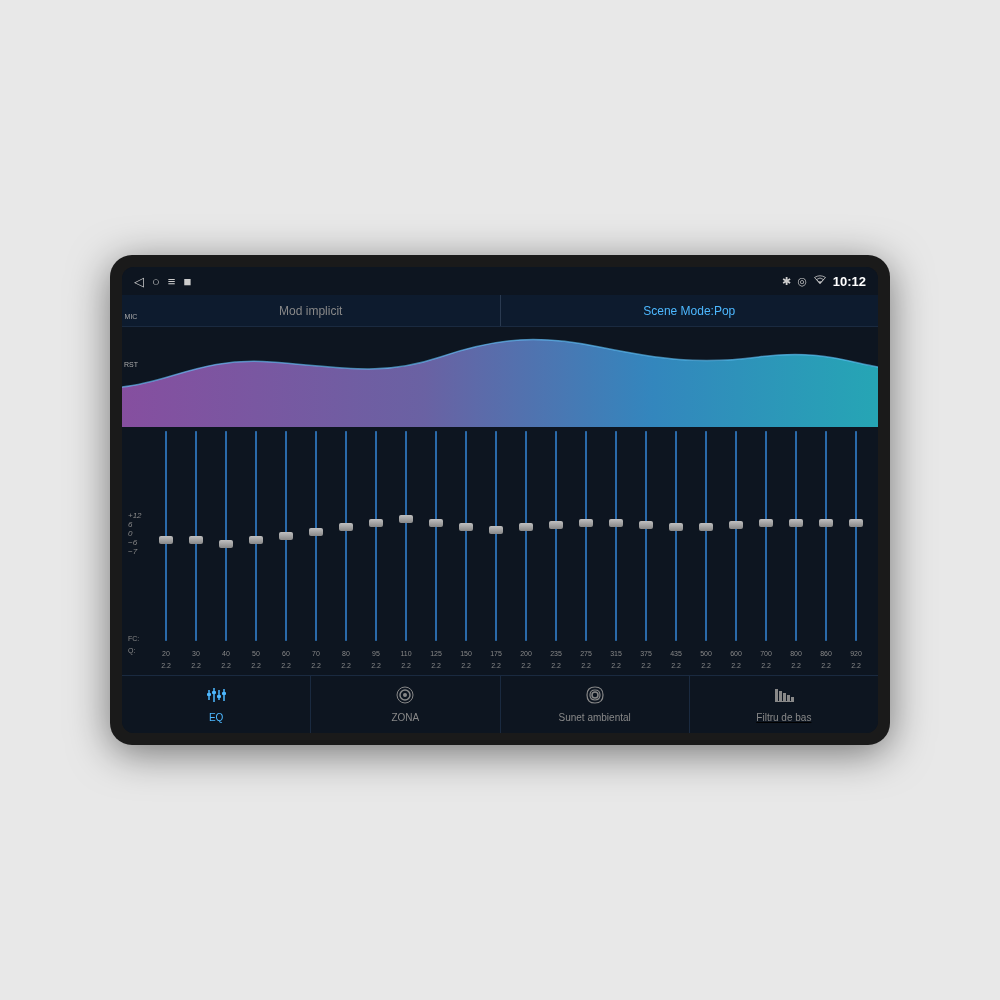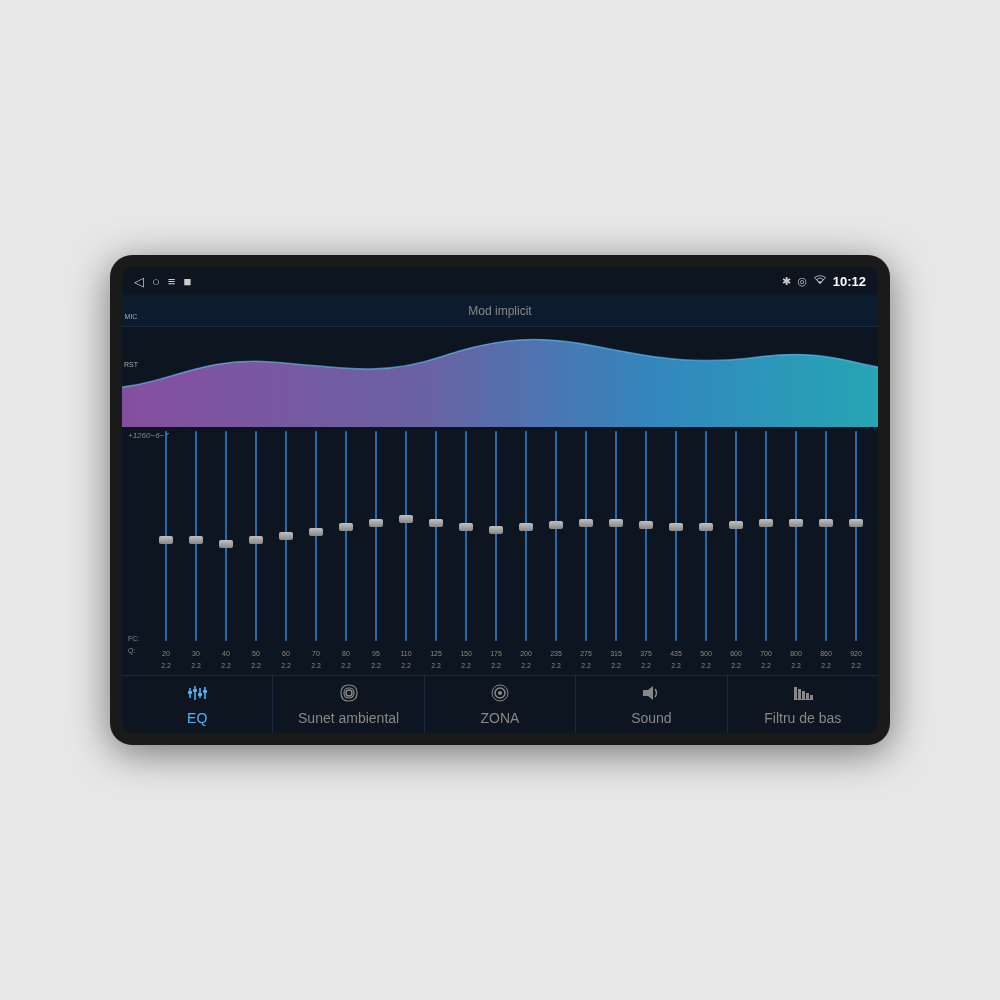--- a/index.html
+++ b/index.html
@@ -150,20 +150,21 @@
       flex-direction: column;
       padding: 4px 8px 0 30px;
     }
 
     .eq-scale {
       position: absolute;
       left: 6px;
       top: 4px;
       bottom: 40px;
       display: flex;
+      flex-direction: column;
       justify-content: center;
       color: #888;
       font-size: 8px;
       font-style: italic;
     }
 
     .sliders-container {
       display: flex;
       align-items: flex-end;
       gap: 2px;
@@ -270,33 +271,34 @@
       align-items: center;
       justify-content: center;
       gap: 3px;
       cursor: pointer;
       height: 100%;
       border-right: 1px solid #1a2a40;
     }
 
     .nav-tab:last-child {
       border-right: none;
+      text-decoration: underline;
     }
 
     .nav-tab .tab-icon {
       font-size: 18px;
       color: #888;
     }
 
     .nav-tab.active .tab-icon {
       color: #4db8ff;
     }
 
     .nav-tab .tab-label {
-      font-size: 14px;
+      font-size: 10px;
       color: #888;
     }
 
     .nav-tab.active .tab-label {
       color: #4db8ff;
     }
 
     
     .wave-svg {
       width: 100%;
@@ -333,20 +335,23 @@
             <path d="M7 8.5 L12.5 2.5 Q7 -1 1.5 2.5 Z" fill="none" stroke="#ccc" stroke-width="0.8"></path>
           </svg>
         </span>
         <span class="time">10:12</span>
       </div>
     </div>
 
     <div class="mode-bar">
       <div class="mode-item">
         <span>Mod implicit</span>
+      </div>
+      <div class="mode-item active">
+        <span>Scene Mode:Pop</span>
       </div>
     </div>
 
     <div class="eq-viz">
       <svg class="wave-svg" viewBox="0 0 760 100" preserveAspectRatio="none">
         <defs>
           <linearGradient id="waveGrad" x1="0" y1="0" x2="1" y2="0">
             <stop offset="0%" stop-color="#9b59b6"></stop>
             <stop offset="40%" stop-color="#7a6fba"></stop>
             <stop offset="70%" stop-color="#3a9ad9"></stop>
@@ -590,48 +595,39 @@
             <line x1="19" y1="3" x2="19" y2="15" stroke="#4db8ff" stroke-width="1.5"></line>
             <rect x="17" y="6" width="4" height="3" rx="1" fill="#4db8ff"></rect>
           </svg>
         </span>
         <span class="tab-label">EQ</span>
       </div>
 
       <div class="nav-tab">
         <span class="tab-icon">
           <svg width="22" height="18" viewBox="0 0 22 18" fill="none">
+            <circle cx="11" cy="9" r="2" fill="#888"></circle>
+            <circle cx="11" cy="9" r="5" stroke="#888" stroke-width="1.5" fill="none"></circle>
+            <circle cx="11" cy="9" r="8" stroke="#888" stroke-width="1" fill="none"></circle>
+          </svg>
+        </span>
+        <span class="tab-label">ZONA</span>
+      </div>
+
+      <div class="nav-tab">
+        <span class="tab-icon">
+          <svg width="22" height="18" viewBox="0 0 22 18" fill="none">
             <circle cx="11" cy="9" r="3" stroke="#888" stroke-width="1.5"></circle>
             <path d="M6 9 Q6 4 11 4 Q16 4 16 9 Q16 14 11 14 Q6 14 6 9" fill="none" stroke="#888" stroke-width="1.2"></path>
             <path d="M3 9 Q3 1 11 1 Q19 1 19 9 Q19 17 11 17 Q3 17 3 9" fill="none" stroke="#888" stroke-width="1.2"></path>
           </svg>
         </span>
         <span class="tab-label">Sunet ambiental</span>
       </div>
 
-      <div class="nav-tab">
-        <span class="tab-icon">
-          <svg width="22" height="18" viewBox="0 0 22 18" fill="none">
-            <circle cx="11" cy="9" r="2" fill="#888"></circle>
-            <circle cx="11" cy="9" r="5" stroke="#888" stroke-width="1.5" fill="none"></circle>
-            <circle cx="11" cy="9" r="8" stroke="#888" stroke-width="1" fill="none"></circle>
-          </svg>
-        </span>
-        <span class="tab-label">ZONA</span>
-      </div>
-
-      <div class="nav-tab">
-        <span class="tab-icon">
-          <svg width="22" height="18" viewBox="0 0 22 18" fill="none">
-            <polygon points="3,6 8,6 13,2 13,16 8,12 3,12" fill="#888"></polygon>
-            <path d="M15 5 Q18 9 15 13" stroke="#888" stroke-width="1.5" fill="none"></path>
-          </svg>
-        </span>
-        <span class="tab-label">Sound</span>
-      </div>
 
       <div class="nav-tab">
         <span class="tab-icon">
           <svg width="22" height="18" viewBox="0 0 22 18" fill="none">
             <rect x="2" y="3" width="3" height="12" fill="#888"></rect>
             <rect x="6" y="5" width="3" height="10" fill="#888"></rect>
             <rect x="10" y="7" width="3" height="8" fill="#888"></rect>
             <rect x="14" y="9" width="3" height="6" fill="#888"></rect>
             <rect x="18" y="11" width="3" height="4" fill="#888"></rect>
             <line x1="2" y1="15.5" x2="21" y2="15.5" stroke="#888" stroke-width="1"></line>

